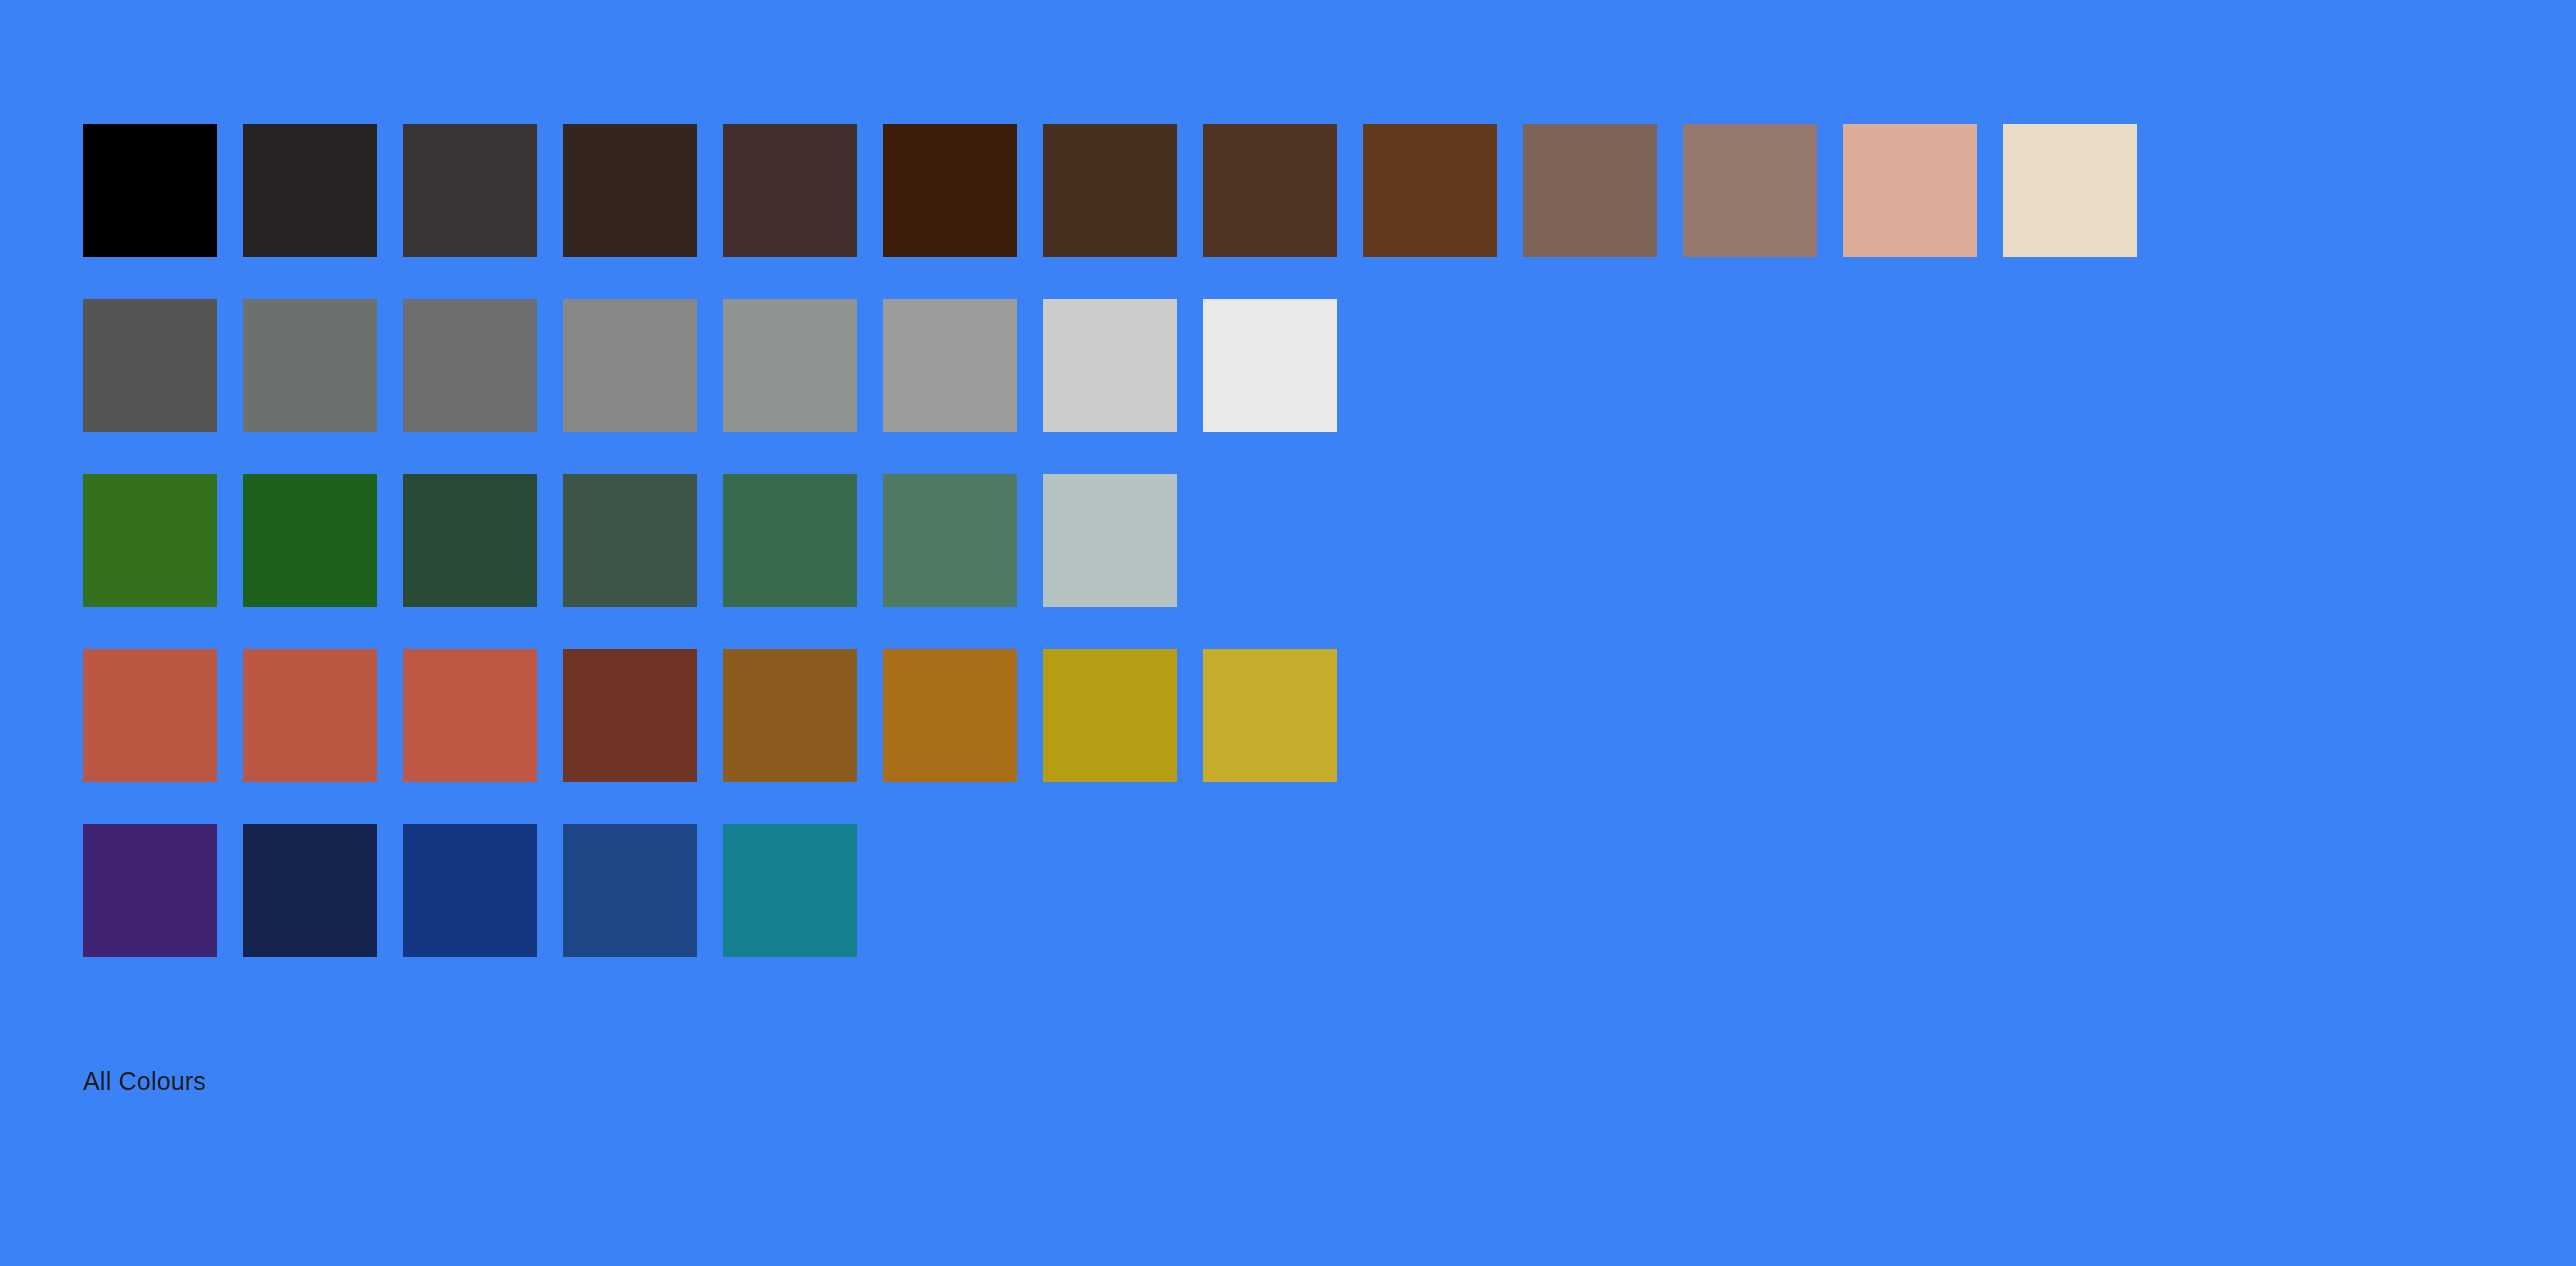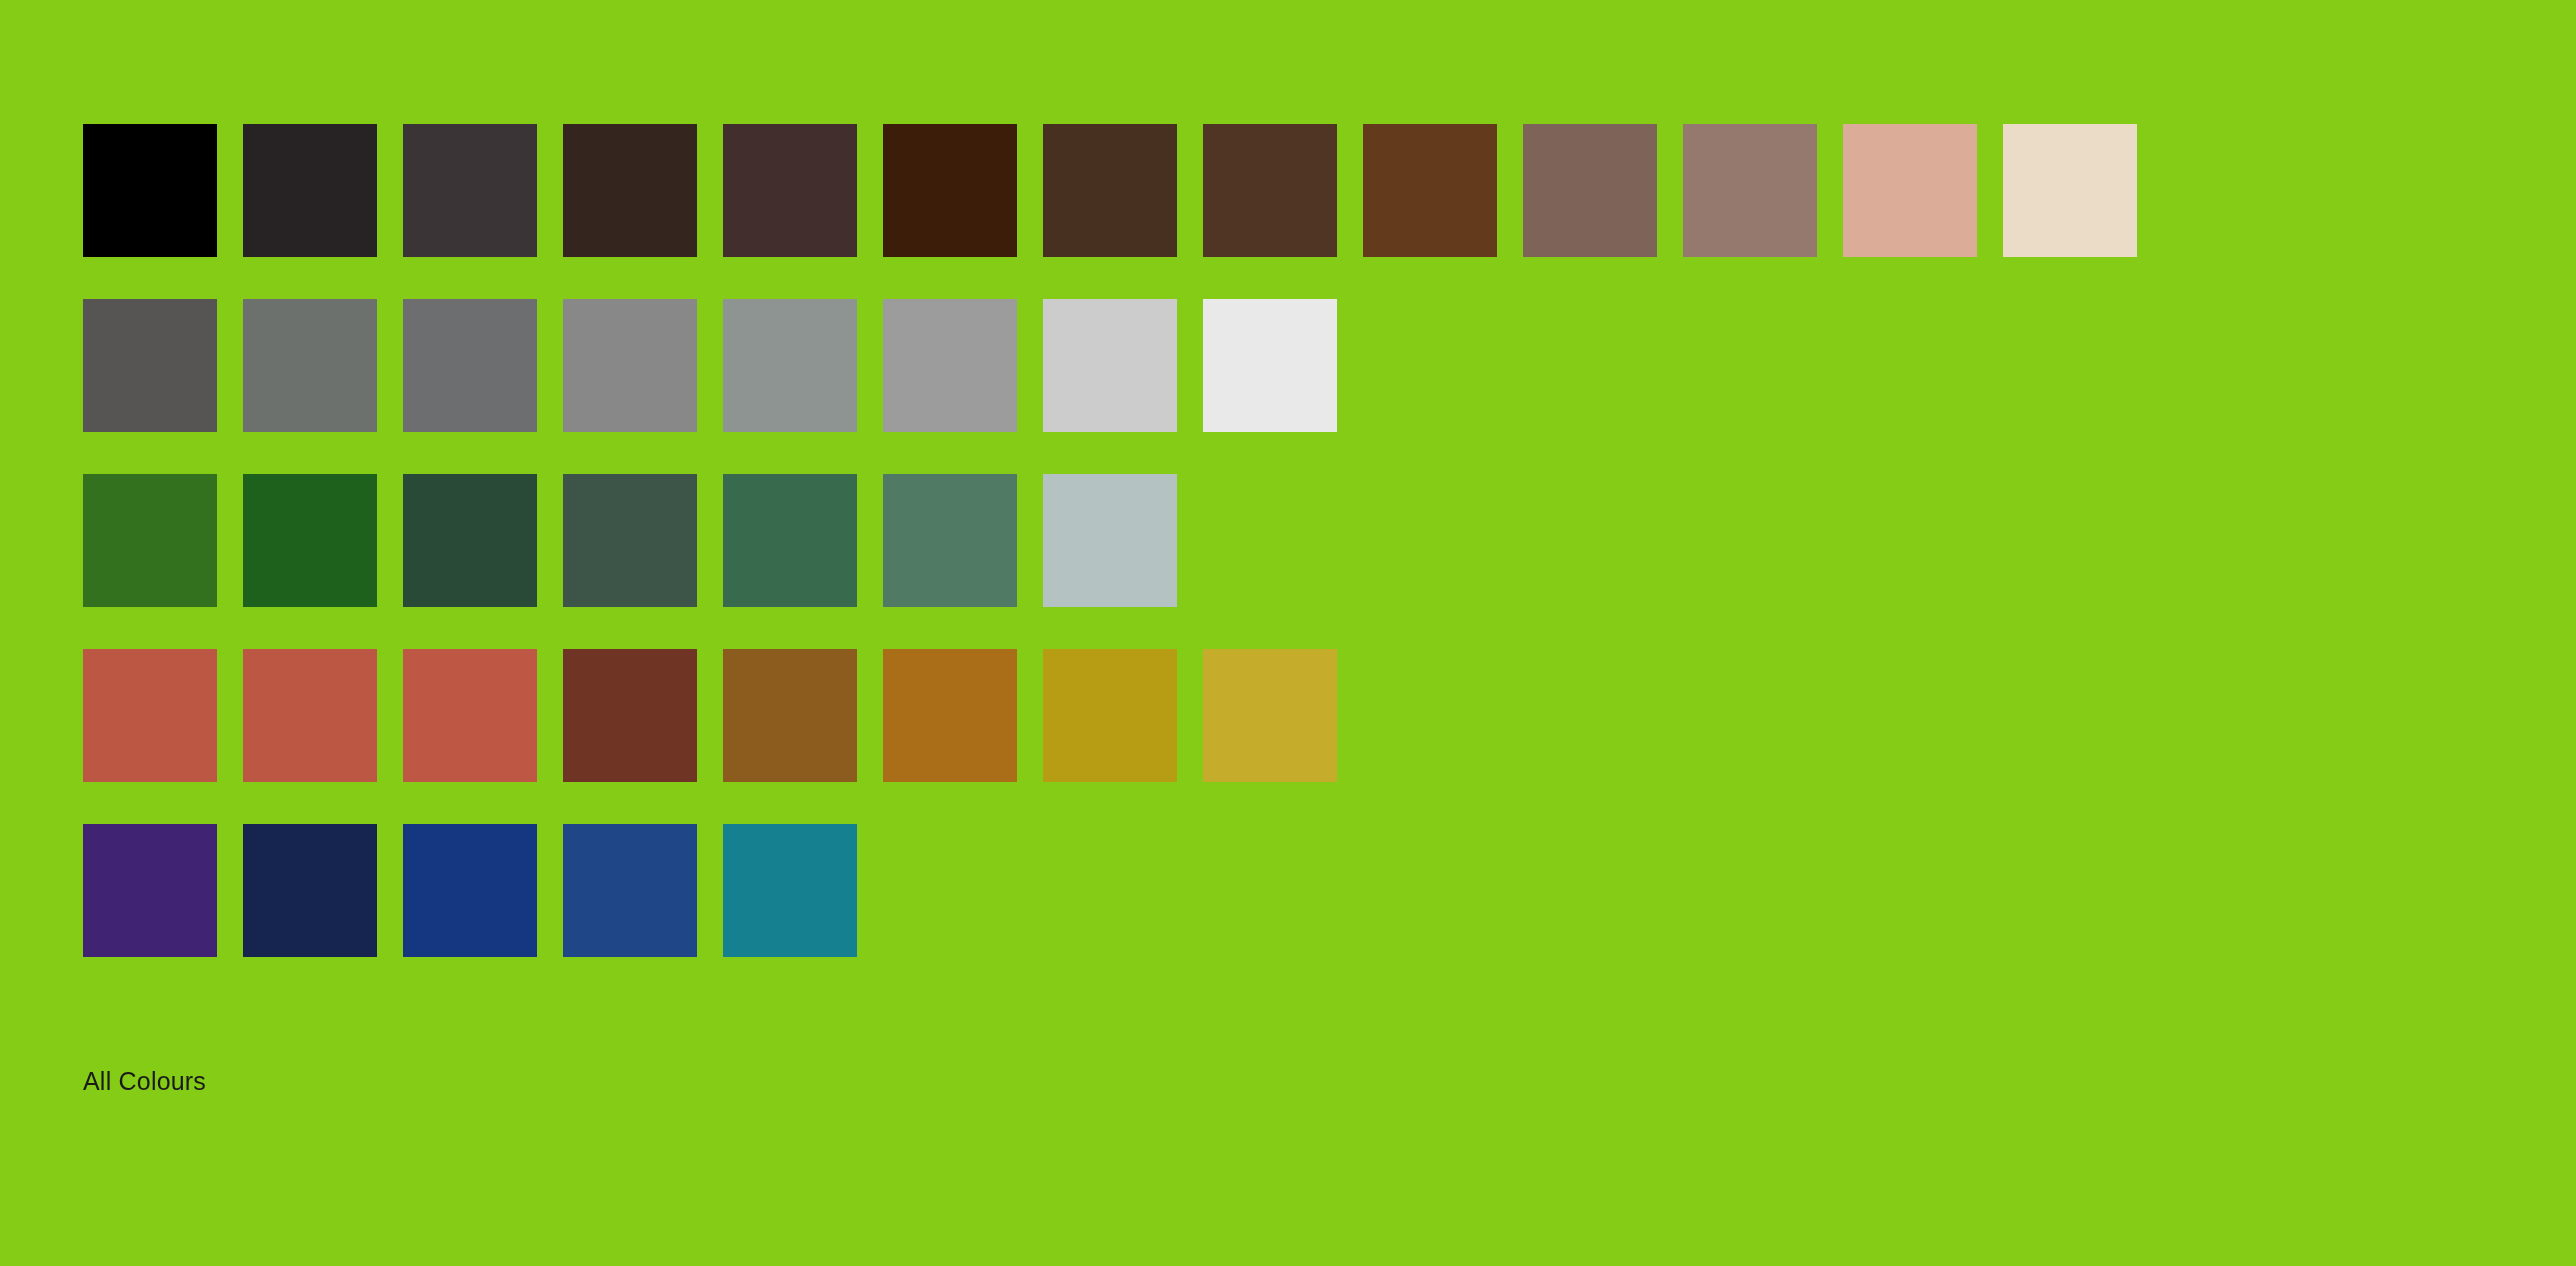--- a/index.html
+++ b/index.html
@@ -57,21 +57,21 @@
     font-weight: 400;
     line-height: 1.2;
     letter-spacing: 0.2px;
     color: #1a1a1a;
     white-space: nowrap;
   }
 </style>
 </head>
 <body style="background: rgb(255, 255, 255);">
 
-<div id="palette-page" style="background: #84cc16;">
+<div id="palette-page" style="background: #3b82f6;">
 
   <div id="swatch-grid">
       <div class="swatch-row">
         <div class="swatch" title="#000000" style="background-color: rgb(0, 0, 0);"></div>
         <div class="swatch" title="#272324" style="background-color: rgb(39, 35, 36);"></div>
         <div class="swatch" title="#3A3436" style="background-color: rgb(58, 52, 54);"></div>
         <div class="swatch" title="#34261F" style="background-color: rgb(52, 38, 31);"></div>
         <div class="swatch" title="#412E2D" style="background-color: rgb(65, 46, 45);"></div>
         <div class="swatch" title="#3B1D0A" style="background-color: rgb(59, 29, 10);"></div>
         <div class="swatch" title="#47301F" style="background-color: rgb(71, 48, 31);"></div>

